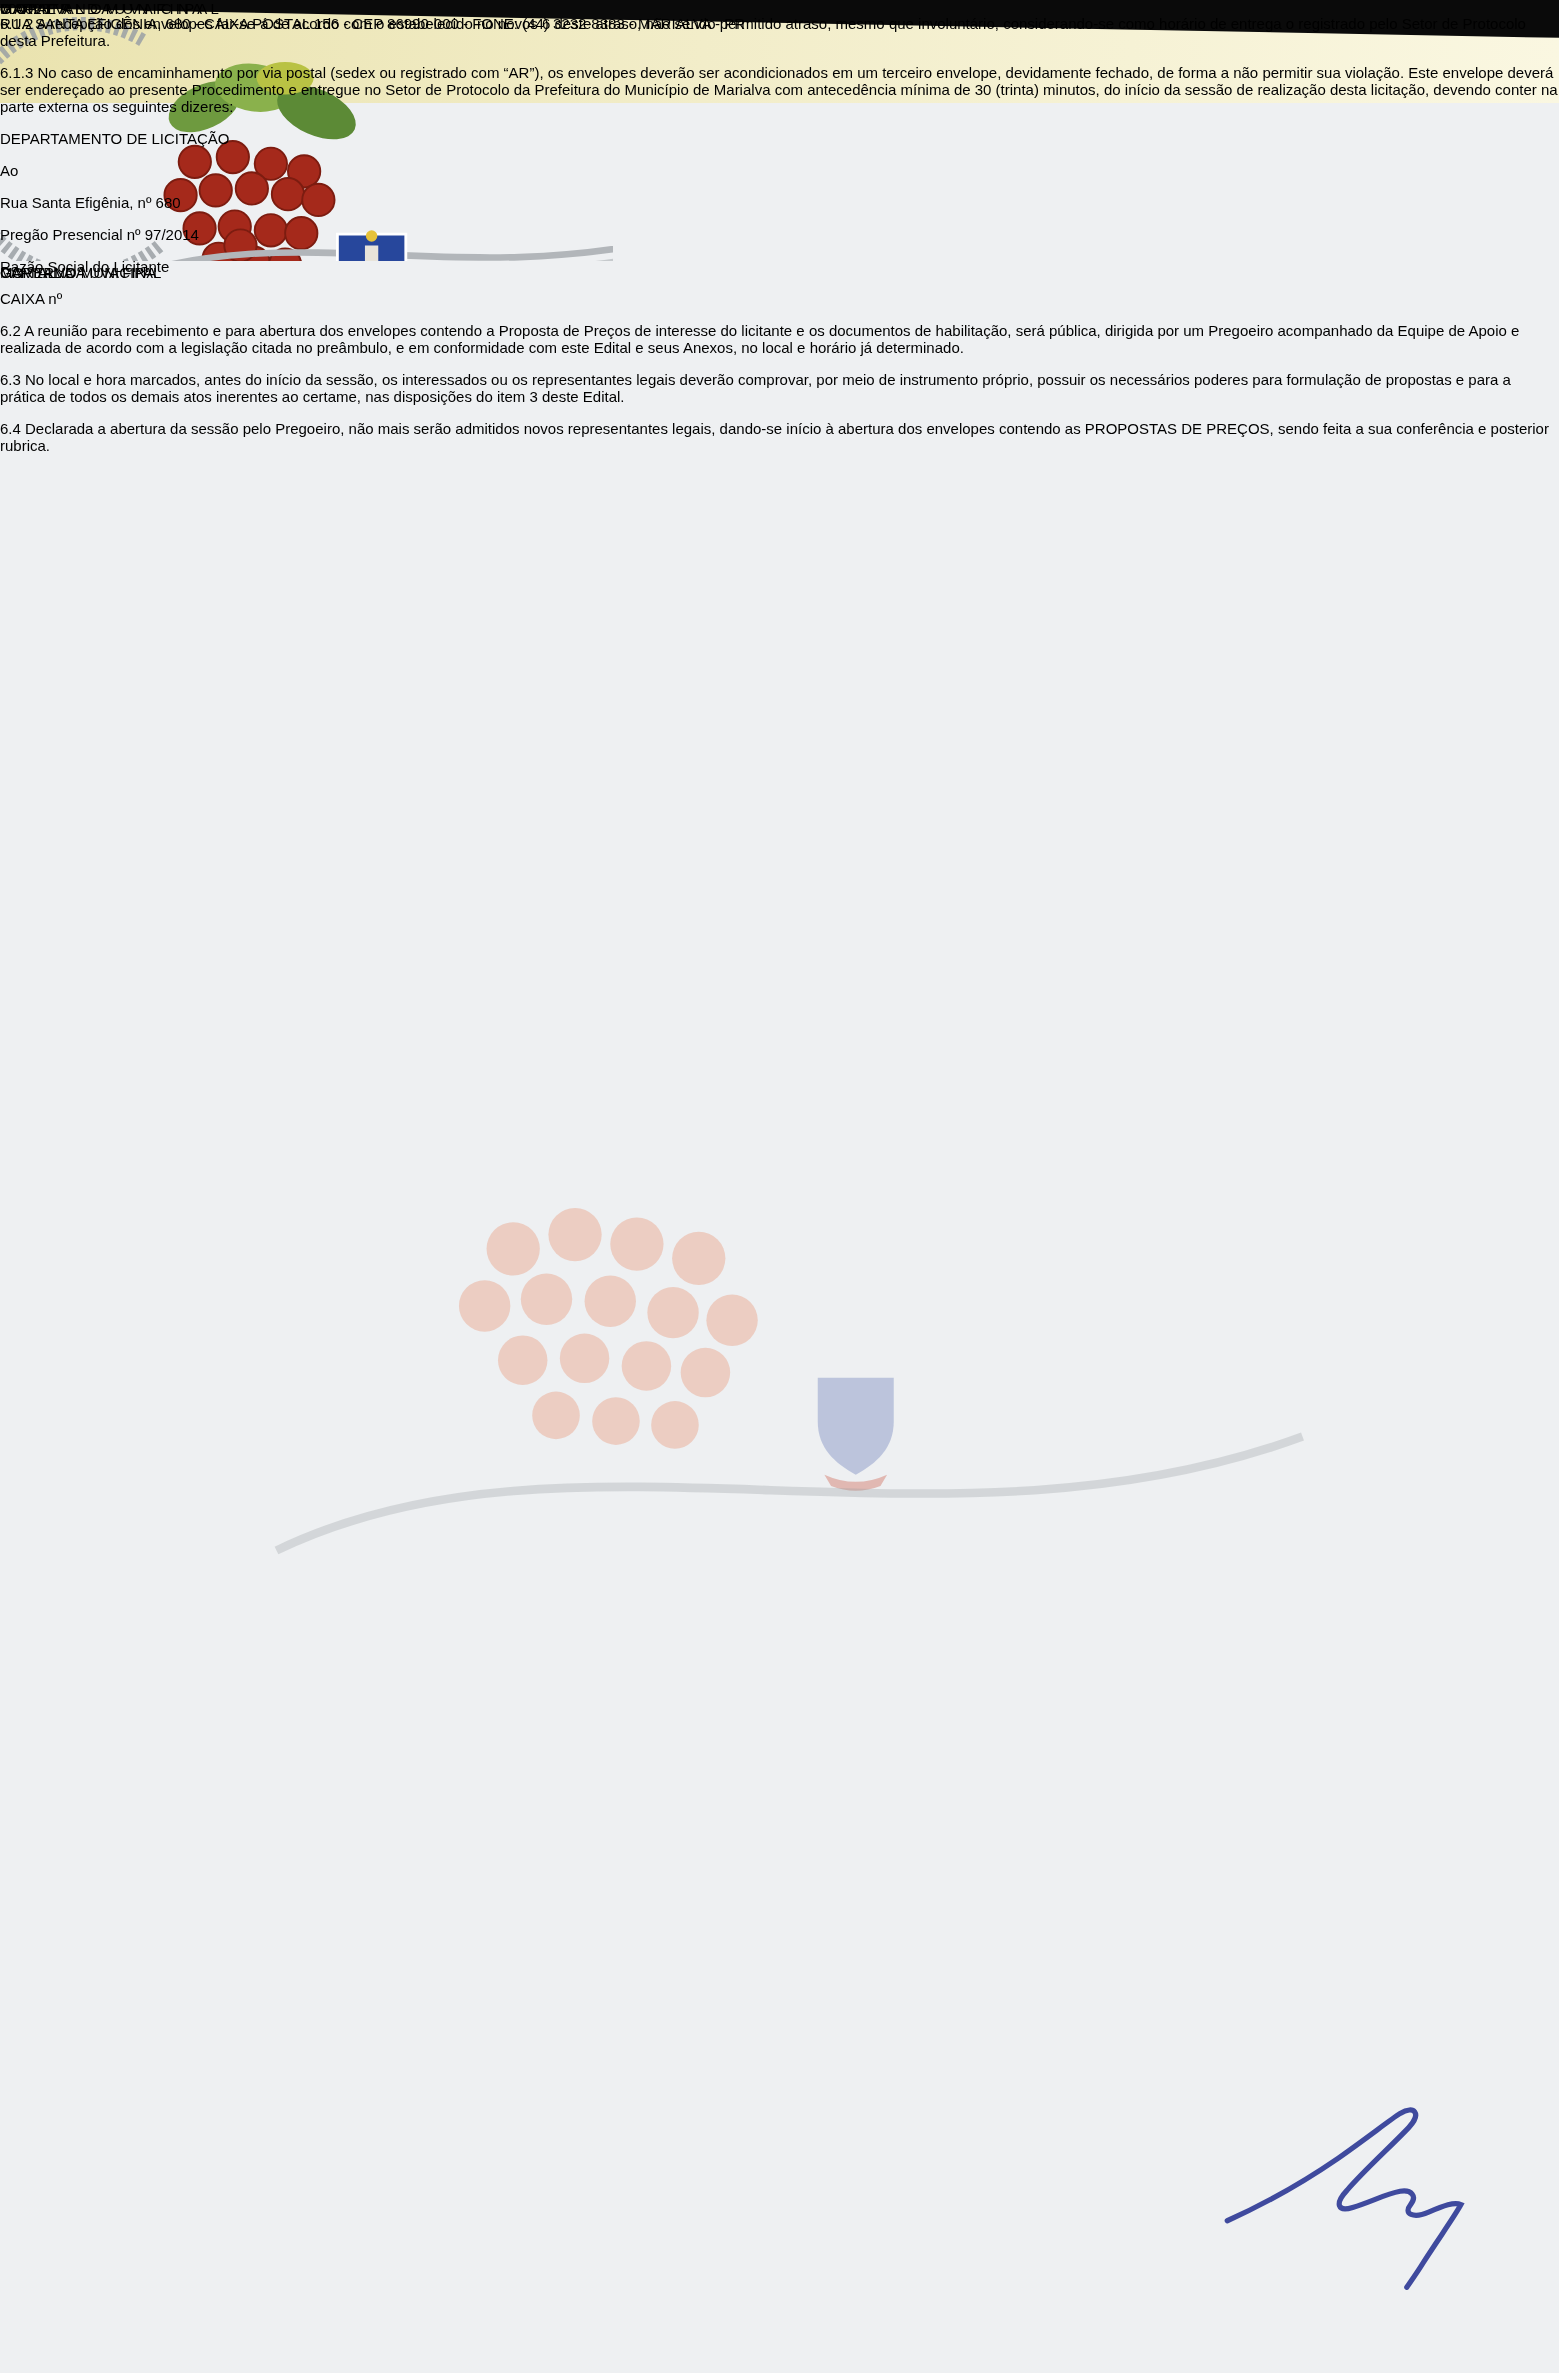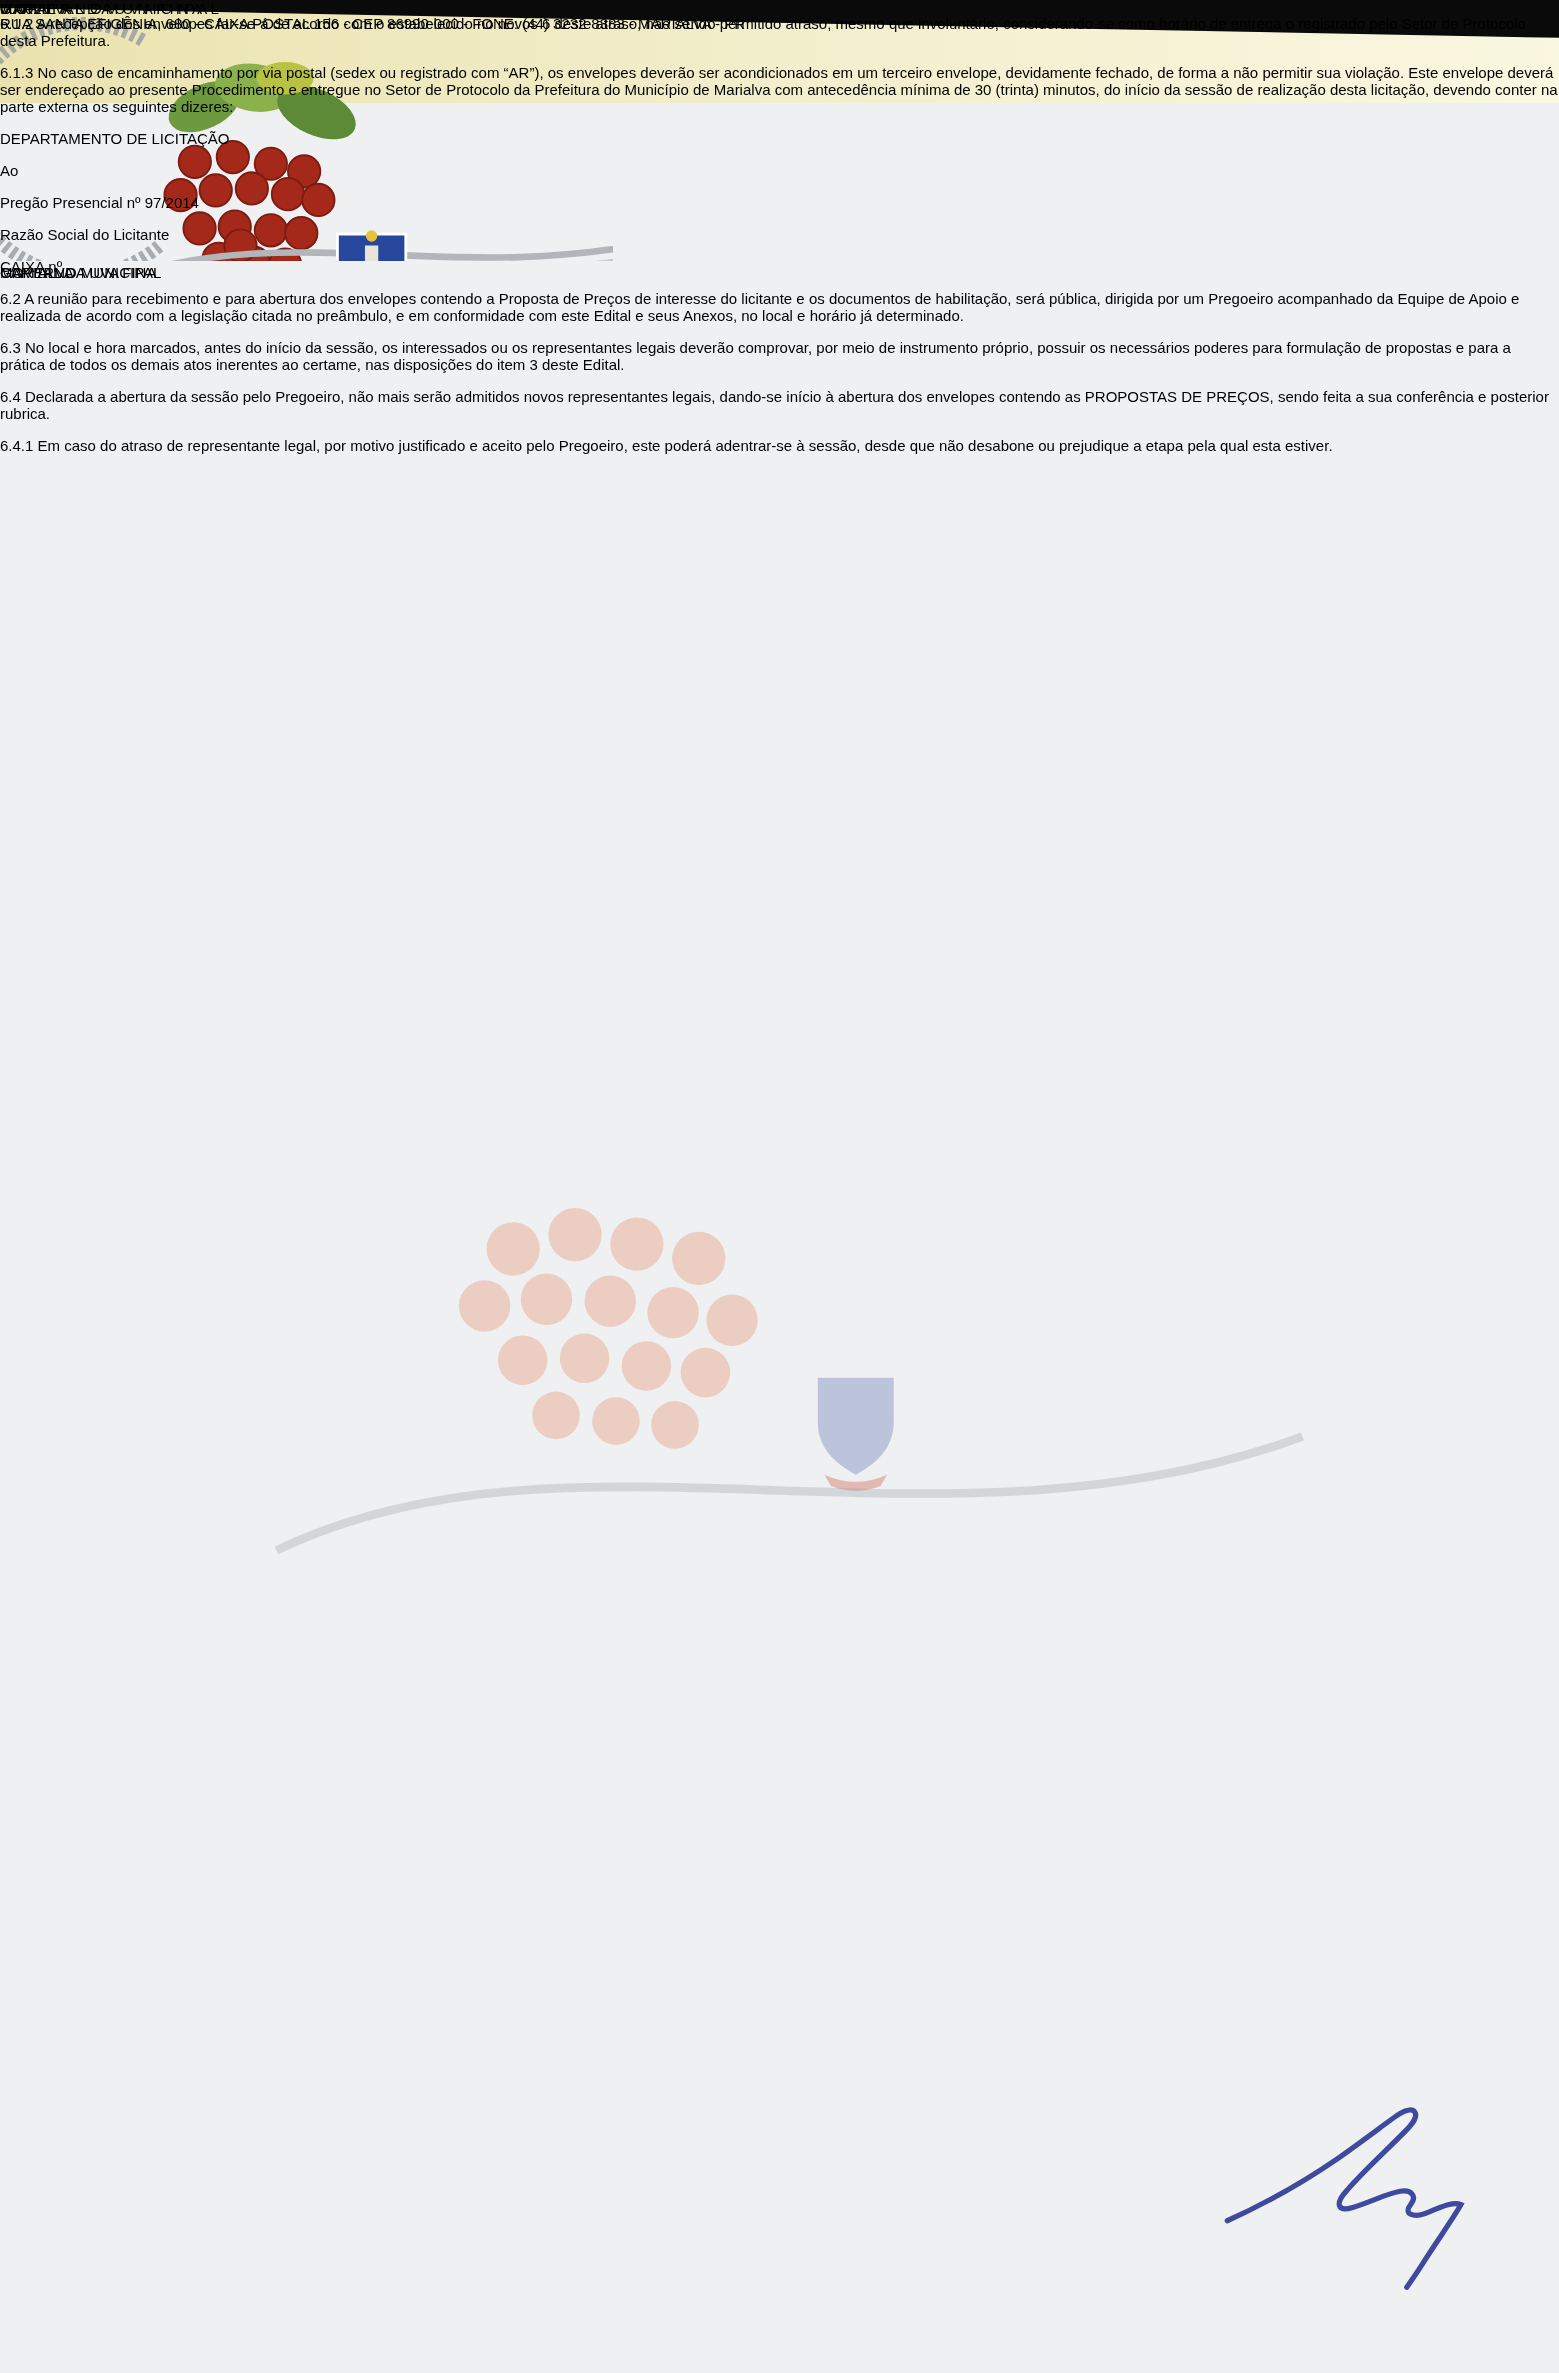--- a/index.html
+++ b/index.html
@@ -175,29 +175,29 @@
 </svg>
 
 <div class="abs body-text">
   <div>
       <p class="para"><span class="b">6.1.2 </span><span>A recepção dos envelopes far-se-á de acordo com o estabelecido no novos </span><span class="b">6</span><span> deste atraso, </span><span class="b u">não sendo permitido atraso, mesmo que involuntário</span><span>, considerando-se como horário de entrega o registrado pelo Setor de Protocolo desta Prefeitura.</span></p>
       <p class="para"><span class="b">6.1.3 </span><span>No caso de encaminhamento por via postal (sedex ou registrado com “AR”), os envelopes deverão ser acondicionados em um terceiro envelope, devidamente fechado, de forma a não permitir sua violação. Este envelope deverá ser endereçado ao presente Procedimento e entregue no Setor de Protocolo da Prefeitura do Município de Marialva com antecedência mínima de 30 (trinta) minutos, do início da sessão de realização desta licitação, devendo conter na parte externa os seguintes dizeres:</span></p>
     </div>
   <div class="addr-box">
       <p class="box-line"><span class="b">DEPARTAMENTO DE LICITAÇÃO</span></p>
       <p class="box-line"><span class="b">Ao</span></p>
+      <p class="box-line"><span>Rua Santa Efigênia, nº 680</span></p>
       <p class="box-line"><span class="b">Pregão Presencial nº 97/2014</span></p>
       <p class="box-line"><span class="b">Razão Social do Licitante</span></p>
       <p class="box-line"><span class="b">CAIXA nº</span></p>
     </div>
   <div>
       <p class="para"><span class="b">6.2 </span><span>A reunião para recebimento e para abertura dos envelopes contendo a Proposta de Preços de interesse do licitante e os documentos de habilitação, será pública, dirigida por um Pregoeiro acompanhado da Equipe de Apoio e realizada de acordo com a legislação citada no preâmbulo, e em conformidade com este Edital e seus Anexos, no local e horário já determinado.</span></p>
       <p class="para"><span class="b">6.3 </span><span>No local e hora marcados, antes do início da sessão, os interessados ou os representantes legais deverão comprovar, por meio de instrumento próprio, possuir os necessários poderes para formulação de propostas e para a prática de todos os demais atos inerentes ao certame, nas disposições do item 3 deste Edital.</span></p>
       <p class="para"><span class="b">6.4 </span><span>Declarada a abertura da sessão pelo Pregoeiro, não mais serão admitidos novos representantes legais, dando-se início à abertura dos envelopes contendo as PROPOSTAS DE PREÇOS, sendo feita a sua conferência e posterior rubrica.</span></p>
-      <p class="para"><span class="b">6.4.1 </span><span>Em caso do atraso de representante legal, por motivo justificado e aceito pelo Pregoeiro, este poderá adentrar-se à sessão, desde que não desabone ou prejudique a etapa pela qual esta estiver.</span></p>
     </div>
 </div>
 
 <svg class="abs" style="left:1213px;top:2078px;" width="285" height="219" viewBox="0 0 300 230">
   <path d="M15,150 C55,132 100,106 132,84 C162,63 186,44 197,37 C212,28 220,37 206,52 C186,73 160,96 141,118 C128,132 131,141 147,136 C167,130 181,122 197,119 C209,117 215,124 208,133 C200,143 211,148 227,141 C243,134 254,130 261,133 C254,146 238,168 222,193 C214,206 208,214 204,220" fill="none" stroke="#3f4a9e" stroke-width="5.5" stroke-linecap="round"></path>
 </svg>
 
 <div class="abs corner-stub"></div>
 <div class="abs bottom-bar"></div>
 

